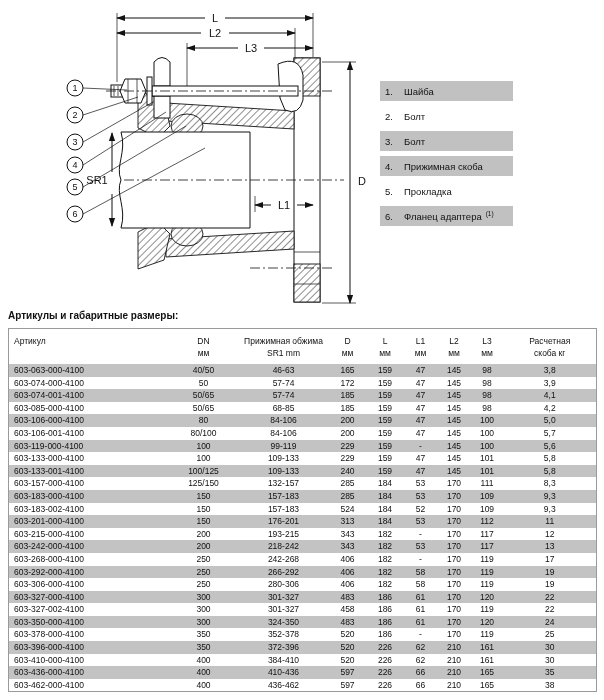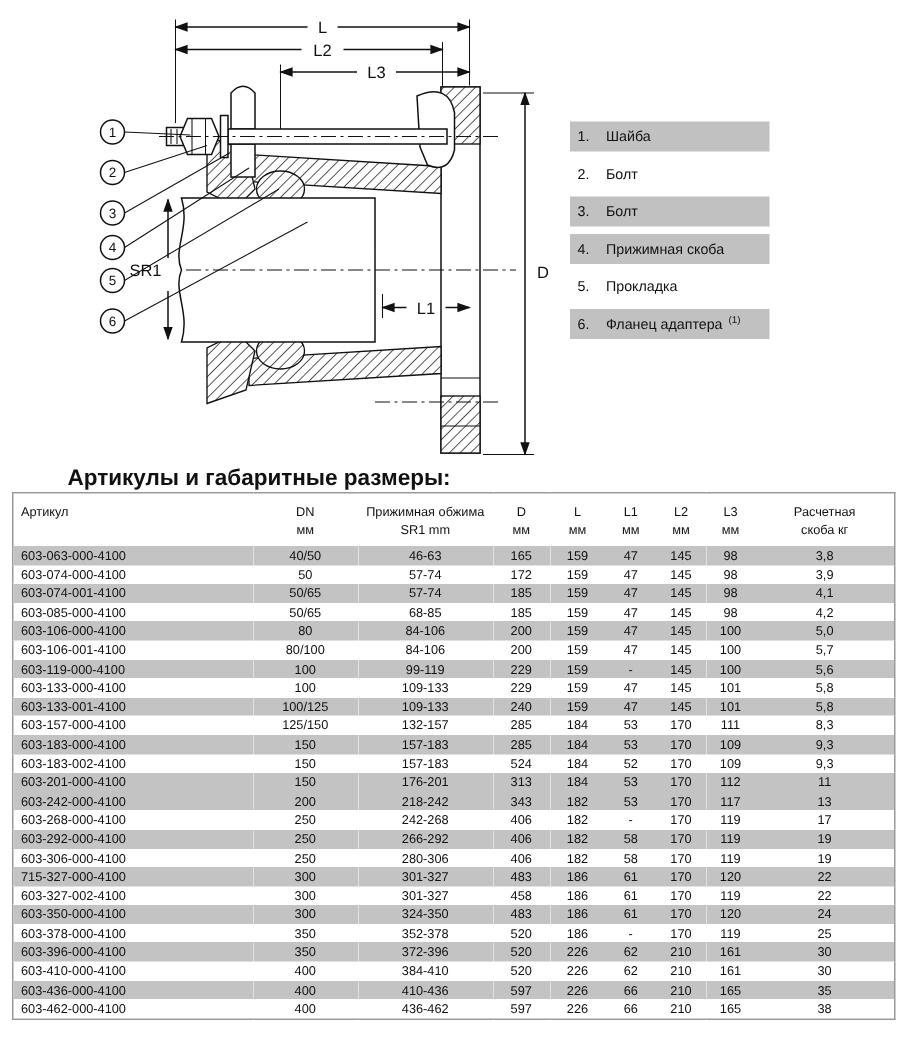--- a/index.html
+++ b/index.html
@@ -21,21 +21,21 @@
   .callout-circle{fill:#fff;stroke:#111;stroke-width:1;}
   .callout-num{font-size:9px;}
   
   .legend{position:absolute;left:380px;top:81px;width:133px;}
   .legend-row{height:20px;margin-bottom:5px;display:flex;align-items:center;font-size:9.5px;}
   .legend-row.shaded{background:var(--legend-shade);}
   .legend-num{width:19px;padding-left:5px;flex:none;}
   .legend-label{white-space:nowrap;}
   .legend-note{font-size:6.5px;vertical-align:super;margin-left:4px;position:relative;top:-3px;}
   
-  .section-title{position:absolute;left:8px;top:310px;font-size:15px;font-weight:bold;margin-left:37px;}
+  .section-title{position:absolute;left:8px;top:310px;font-size:10px;font-weight:bold;}
   .articles-table{
     position:absolute;left:8px;top:328px;width:588px;
     border:1px solid #9a9a9a;border-collapse:collapse;table-layout:fixed;
     font-size:8.5px;
   }
   .articles-table th{font-weight:normal;padding:0;vertical-align:top;}
   .articles-table thead .h1{padding-top:6px;line-height:12px;}
   .articles-table thead .h2{line-height:13px;padding-bottom:4px;}
   .articles-table th,.articles-table td{text-align:center;white-space:nowrap;overflow:hidden;}
   .articles-table th.col-art,.articles-table td.col-art{text-align:left;padding-left:5px;margin-top:16px;}
@@ -403,20 +403,31 @@
         <td class="col-art">603-201-000-4100</td>
         <td>150</td>
         <td>176-201</td>
         <td>313</td>
         <td>184</td>
         <td>53</td>
         <td>170</td>
         <td>112</td>
         <td>11</td>
       </tr>
+      <tr>
+        <td class="col-art">603-215-000-4100</td>
+        <td>200</td>
+        <td>193-215</td>
+        <td>343</td>
+        <td>182</td>
+        <td>-</td>
+        <td>170</td>
+        <td>117</td>
+        <td>12</td>
+      </tr>
       <tr class="shaded">
         <td class="col-art">603-242-000-4100</td>
         <td>200</td>
         <td>218-242</td>
         <td>343</td>
         <td>182</td>
         <td>53</td>
         <td>170</td>
         <td>117</td>
         <td>13</td>
@@ -448,21 +459,21 @@
         <td>250</td>
         <td>280-306</td>
         <td>406</td>
         <td>182</td>
         <td>58</td>
         <td>170</td>
         <td>119</td>
         <td>19</td>
       </tr>
       <tr class="shaded">
-        <td class="col-art">715-327-000-4100</td>
+        <td class="col-art">603-327-000-4100</td>
         <td>300</td>
         <td>301-327</td>
         <td>483</td>
         <td>186</td>
         <td>61</td>
         <td>170</td>
         <td>120</td>
         <td>22</td>
       </tr>
       <tr>

